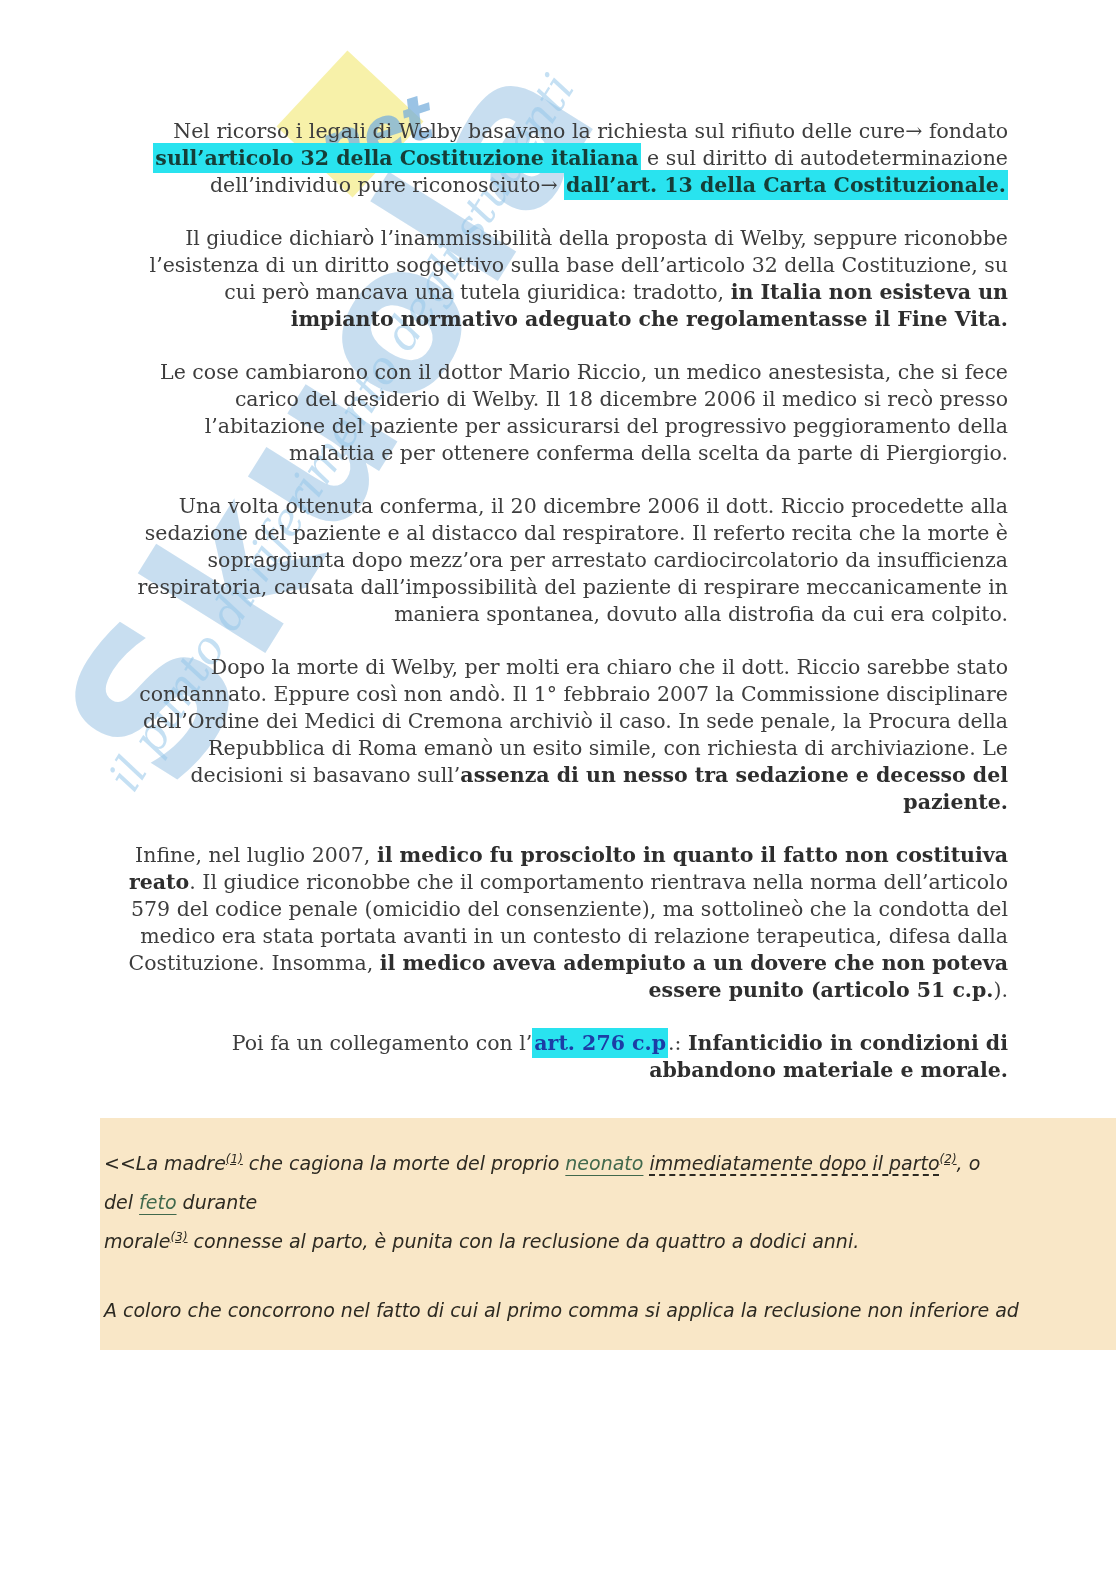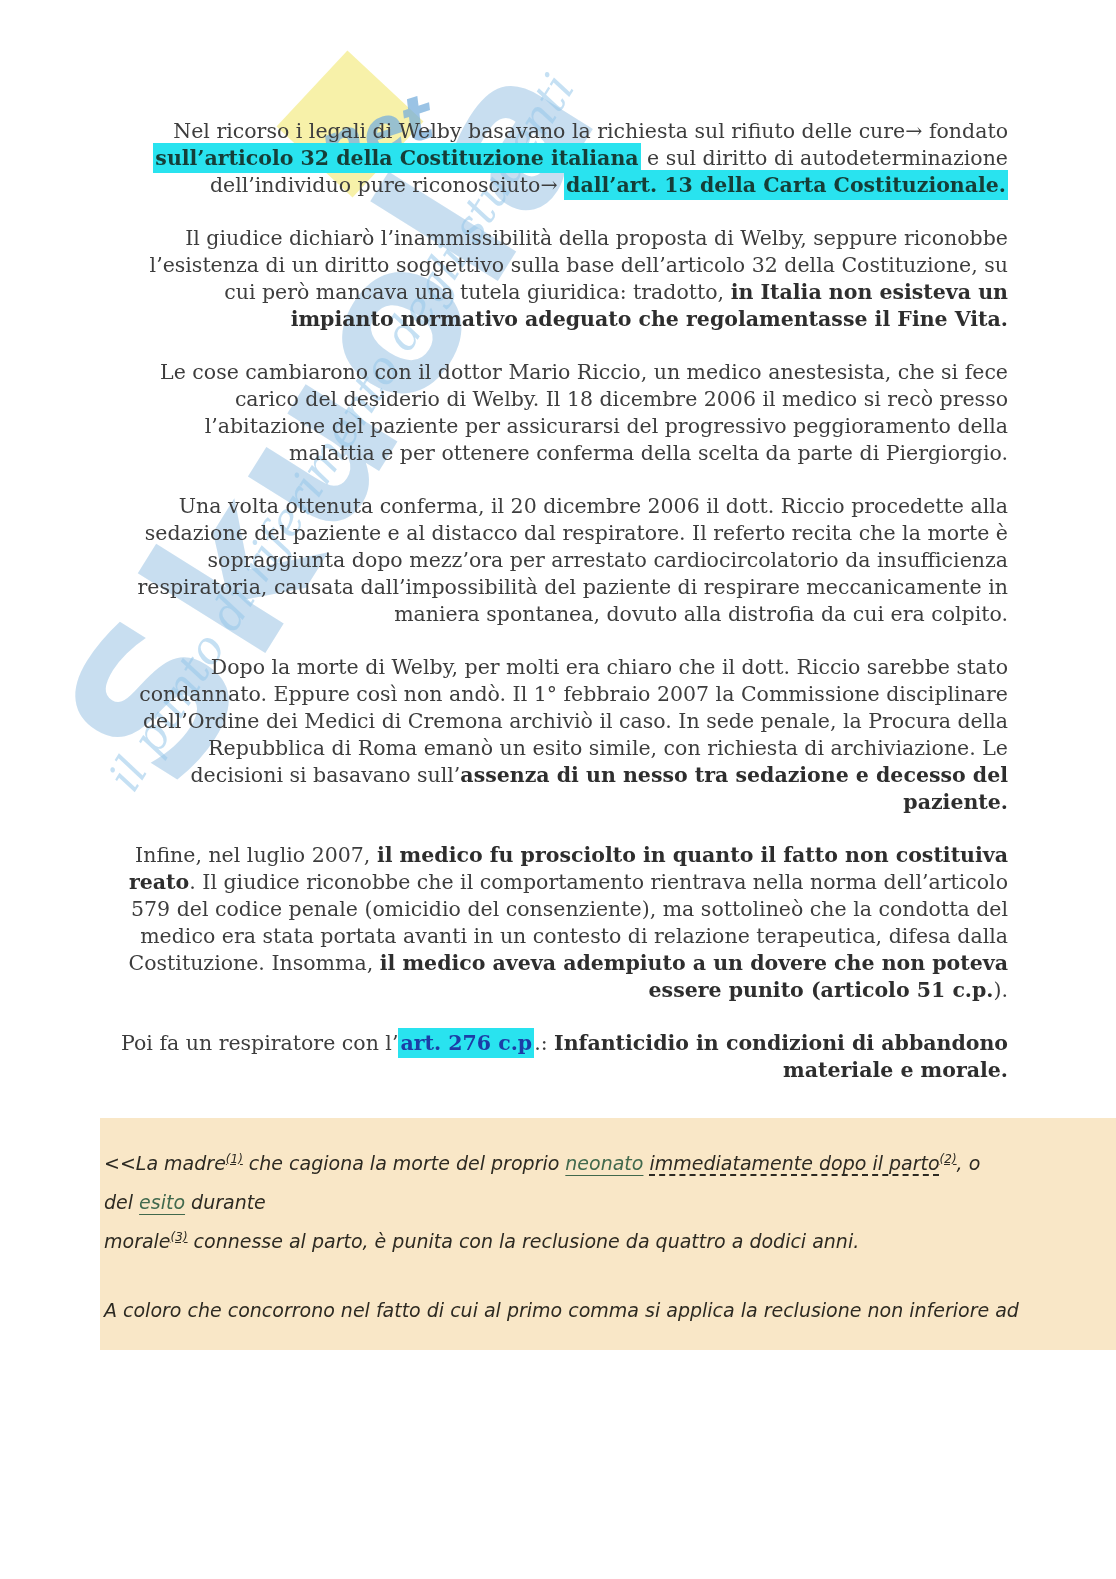--- a/index.html
+++ b/index.html
@@ -69,26 +69,26 @@
     <div class="wm-tagline">il punto di riferimento degli studenti</div>
   </div>
 
   <div class="content">
     <p class="para"><span class="sg-n">Nel ricorso i legali di Welby basavano la richiesta sul rifiuto delle cure→ fondato </span><span class="sg-hd">sull’articolo 32 della Costituzione italiana</span><span class="sg-n"> e sul diritto di autodeterminazione dell’individuo pure riconosciuto→ </span><span class="sg-hd">dall’art. 13 della Carta Costituzionale.</span></p>
     <p class="para"><span class="sg-n">Il giudice dichiarò l’inammissibilità della proposta di Welby, seppure riconobbe l’esistenza di un diritto soggettivo sulla base dell’articolo 32 della Costituzione, su cui però mancava una tutela giuridica: tradotto, </span><span class="sg-b">in Italia non esisteva un impianto normativo adeguato che regolamentasse il Fine Vita.</span></p>
     <p class="para"><span class="sg-n">Le cose cambiarono con il dottor Mario Riccio, un medico anestesista, che si fece carico del desiderio di Welby. Il 18 dicembre 2006 il medico si recò presso l’abitazione del paziente per assicurarsi del progressivo peggioramento della malattia e per ottenere conferma della scelta da parte di Piergiorgio.</span></p>
     <p class="para"><span class="sg-n">Una volta ottenuta conferma, il 20 dicembre 2006 il dott. Riccio procedette alla sedazione del paziente e al distacco dal respiratore. Il referto recita che la morte è sopraggiunta dopo mezz’ora per arrestato cardiocircolatorio da insufficienza respiratoria, causata dall’impossibilità del paziente di respirare meccanicamente in maniera spontanea, dovuto alla distrofia da cui era colpito.</span></p>
     <p class="para"><span class="sg-n">Dopo la morte di Welby, per molti era chiaro che il dott. Riccio sarebbe stato condannato. Eppure così non andò. Il 1° febbraio 2007 la Commissione disciplinare dell’Ordine dei Medici di Cremona archiviò il caso. In sede penale, la Procura della Repubblica di Roma emanò un esito simile, con richiesta di archiviazione. Le decisioni si basavano sull’</span><span class="sg-b">assenza di un nesso tra sedazione e decesso del paziente.</span></p>
     <p class="para"><span class="sg-n">Infine, nel luglio 2007, </span><span class="sg-b">il medico fu prosciolto in quanto il fatto non costituiva reato</span><span class="sg-n">. Il giudice riconobbe che il comportamento rientrava nella norma dell’articolo 579 del codice penale (omicidio del consenziente), ma sottolineò che la condotta del medico era stata portata avanti in un contesto di relazione terapeutica, difesa dalla Costituzione. Insomma, </span><span class="sg-b">il medico aveva adempiuto a un dovere che non poteva essere punito (articolo 51 c.p.</span><span class="sg-n">).</span></p>
-    <p class="para"><span class="sg-n">Poi fa un respiratore con l’</span><span class="sg-hb">art. 276 c.p</span><span class="sg-n">.: </span><span class="sg-b">Infanticidio in condizioni di abbandono materiale e morale.</span></p>
+    <p class="para"><span class="sg-n">Poi fa un collegamento con l’</span><span class="sg-hb">art. 276 c.p</span><span class="sg-n">.: </span><span class="sg-b">Infanticidio in condizioni di abbandono materiale e morale.</span></p>
 
     <div class="quote">
       <div class="q-para1">
         <div class="q-line"><span class="sg-n">&lt;&lt;La madre</span><sup class="sg-s">(1)</sup><span class="sg-n"> che cagiona la morte del proprio </span><span class="sg-g">neonato</span><span class="sg-n"> </span><span class="sg-d">immediatamente dopo il parto</span><sup class="sg-s">(2)</sup><span class="sg-n">, o</span></div>
-        <div class="q-line"><span class="sg-n">del </span><span class="sg-g">esito</span><span class="sg-n"> durante</span></div>
+        <div class="q-line"><span class="sg-n">del </span><span class="sg-g">feto</span><span class="sg-n"> durante</span></div>
         <div class="q-line"><span class="sg-n">morale</span><sup class="sg-s">(3)</sup><span class="sg-n"> connesse al parto, è punita con la reclusione da quattro a dodici anni.</span></div>
       </div>
       <div class="q-para2">
         <div class="q-line"><span class="sg-n">A coloro che concorrono nel fatto di cui al primo comma si applica la reclusione non inferiore ad</span></div>
       </div>
     </div>
   </div>
 
 </div>
 

